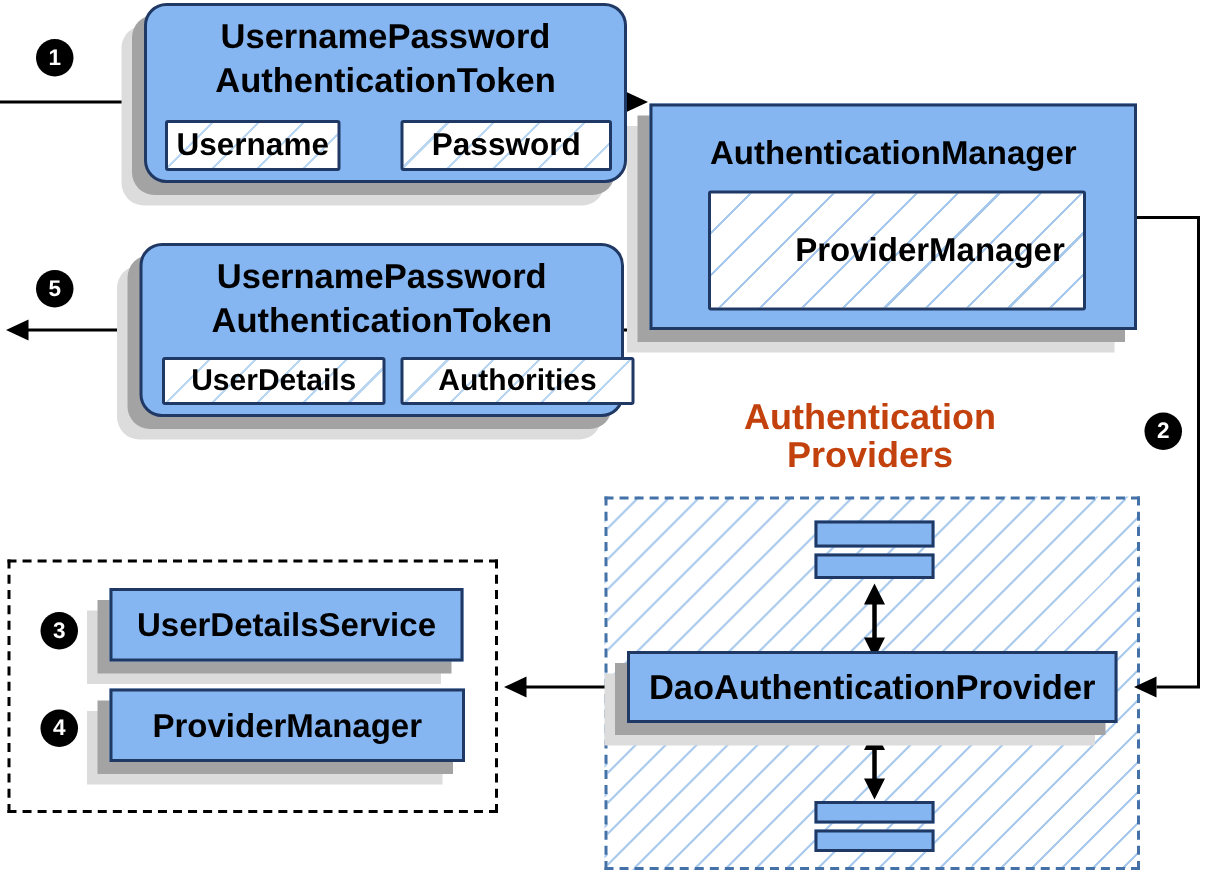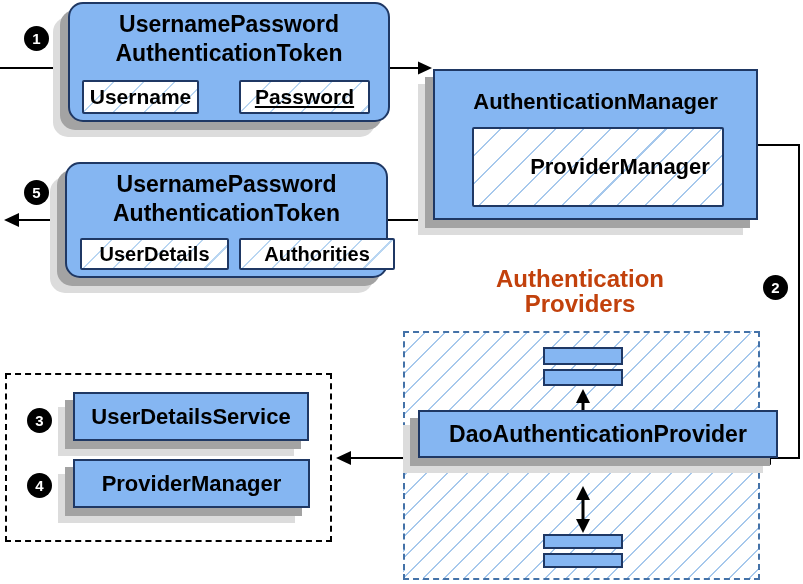--- a/index.html
+++ b/index.html
@@ -20,21 +20,21 @@
 
   
   .bluebox{
     background:var(--box-fill);
     border:2px solid var(--box-border);
     box-shadow:-8px 8px 0 var(--shadow-dark), -15px 15px 0 var(--shadow-light);
     z-index:3;
     display:flex;align-items:center;justify-content:center;
     color:#000;font-weight:bold;
   }
-  .rounded{border-radius:15px;display:block;}
+  .rounded{border-radius:15px;display:block;margin-left:28px;}
 
   .token-title{
     text-align:center;font-weight:bold;font-size:23px;line-height:29px;
     white-space:pre-line;padding-top:6px;color:#000;
   }
 
   
   .hatchbox{
     position:absolute;
     background:
@@ -133,21 +133,21 @@
   <div class="badge abs" style="left:24px;top:26px;">1</div>
   <div class="badge abs" style="left:763px;top:275px;">2</div>
   <div class="badge abs" style="left:27px;top:408px;">3</div>
   <div class="badge abs" style="left:27px;top:473px;">4</div>
   <div class="badge abs" style="left:24px;top:180px;">5</div>
 
   <div class="bluebox rounded abs" style="left:68px;top:2px;width:322px;height:120px;">
     <div class="token-title">UsernamePassword
 AuthenticationToken</div>
     <div class="hatchbox" style="left:12px;top:76px;width:117px;height:34px;">Username</div>
-    <div class="hatchbox" style="left:169px;top:76px;width:131px;height:34px;text-decoration:underline;">Password</div>
+    <div class="hatchbox" style="left:169px;top:76px;width:141px;height:34px;">Password</div>
   </div>
 
   <div class="bluebox abs" style="left:433px;top:69px;width:325px;height:151px;display:block;">
     <div style="text-align:center;font-weight:bold;font-size:22px;margin-top:18px;">AuthenticationManager</div>
     <div class="hatchbox" style="left:37px;top:56px;width:252px;height:80px;font-size:22px;
          background:repeating-linear-gradient(135deg,rgba(255,255,255,0) 0px,rgba(255,255,255,0) 18px,var(--hatch-line) 18px,var(--hatch-line) 19.5px),#ffffff;padding-left:44px;">ProviderManager</div>
   </div>
 
   <div class="bluebox rounded abs" style="left:65px;top:162px;width:323px;height:116px;">
     <div class="token-title">UsernamePassword
@@ -157,21 +157,21 @@
   </div>
 
   <div class="group-label abs" style="left:455px;top:266px;width:250px;">Authentication
 Providers</div>
 
   <div class="providers-box abs" style="left:403px;top:331px;width:357px;height:249px;"></div>
 
   <div class="bar abs" style="left:543px;top:347px;width:80px;height:18px;"></div>
   <div class="bar abs" style="left:543px;top:369px;width:80px;height:17px;"></div>
 
-  <div class="bluebox abs" style="left:418px;top:410px;width:360px;height:48px;font-size:23px;">DaoAuthenticationProvider</div>
+  <div class="bluebox abs" style="left:418px;top:434px;width:327px;height:48px;font-size:23px;">DaoAuthenticationProvider</div>
 
   <div class="bar abs" style="left:543px;top:534px;width:80px;height:15px;"></div>
   <div class="bar abs" style="left:543px;top:553px;width:80px;height:15px;"></div>
 
   <div class="services-box abs" style="left:5px;top:373px;width:327px;height:169px;"></div>
 
   <div class="bluebox abs" style="left:73px;top:392px;width:236px;height:49px;font-size:22px;">UserDetailsService</div>
 
   <div class="bluebox abs" style="left:73px;top:459px;width:237px;height:49px;font-size:22px;">ProviderManager</div>
 

